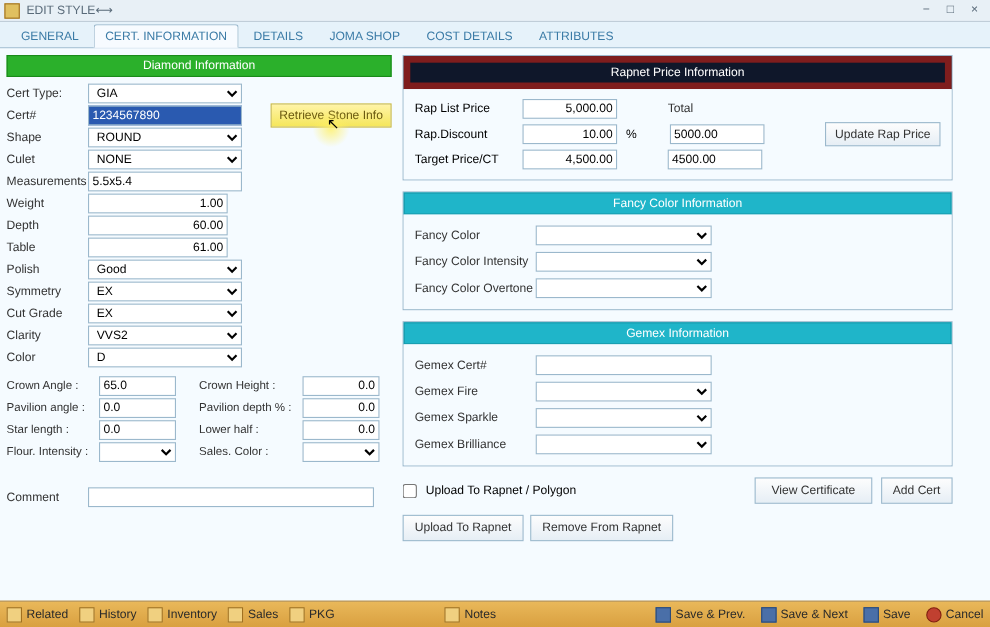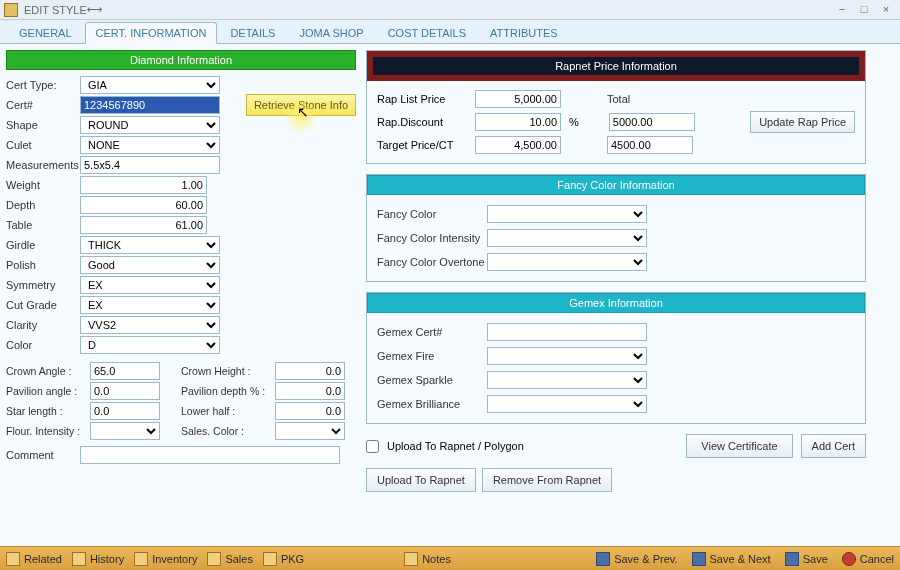--- a/index.html
+++ b/index.html
@@ -129,24 +129,20 @@
         </div>
       <div class="form-row">
           <label>Depth</label>
           <input type="text" class="inp-num" value="60.00" style="">
         </div>
       <div class="form-row">
           <label>Table</label>
           <input type="text" class="inp-num" value="61.00" style="">
         </div>
       <div class="form-row">
-          <label>Girdle</label>
-          <select class="sel"><option>THICK</option></select>
-        </div>
-      <div class="form-row">
           <label>Polish</label>
           <select class="sel"><option>Good</option></select>
         </div>
       <div class="form-row">
           <label>Symmetry</label>
           <select class="sel"><option>EX</option></select>
         </div>
       <div class="form-row">
           <label>Cut Grade</label>
           <select class="sel"><option>EX</option></select>
@@ -191,21 +187,21 @@
           <div class="form-row">
               <label style="width:94px">Lower half :</label>
               <input type="text" class="inp-small2" value="0.0" style="">
             </div>
           <div class="form-row">
               <label style="width:94px">Sales. Color :</label>
               <select class="inp-small2" style="text-align:left"><option></option></select>
             </div>
         </div>
       </div>
-      <div class="form-row" style="margin-top:4px;">
+      <div class="form-row" style="margin-top:21px;">
           <label>Comment</label>
           <input type="text" style="width: 260px;" value="">
         </div>
     </div>
   </div>
 
   <div class="right-col">
 
     <div class="right-block">
       <div class="panel-header hdr-blue">Rapnet Price Information</div>

